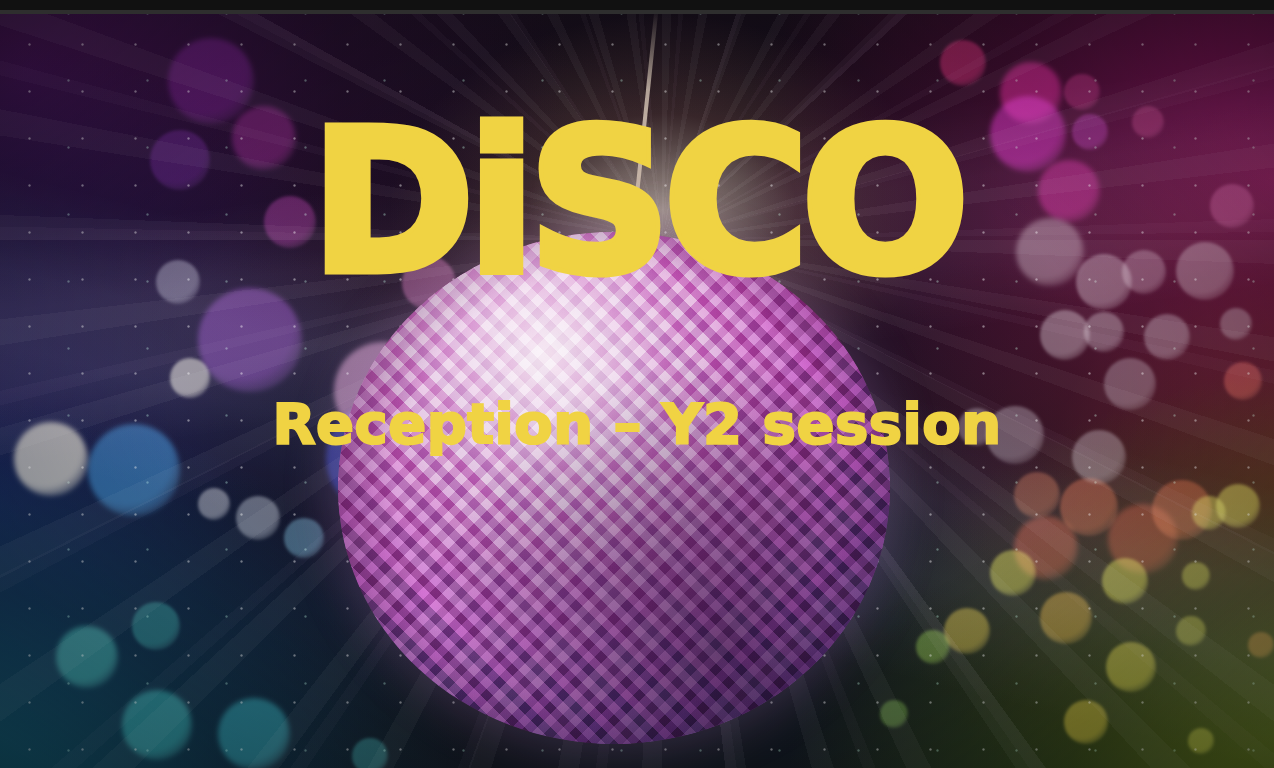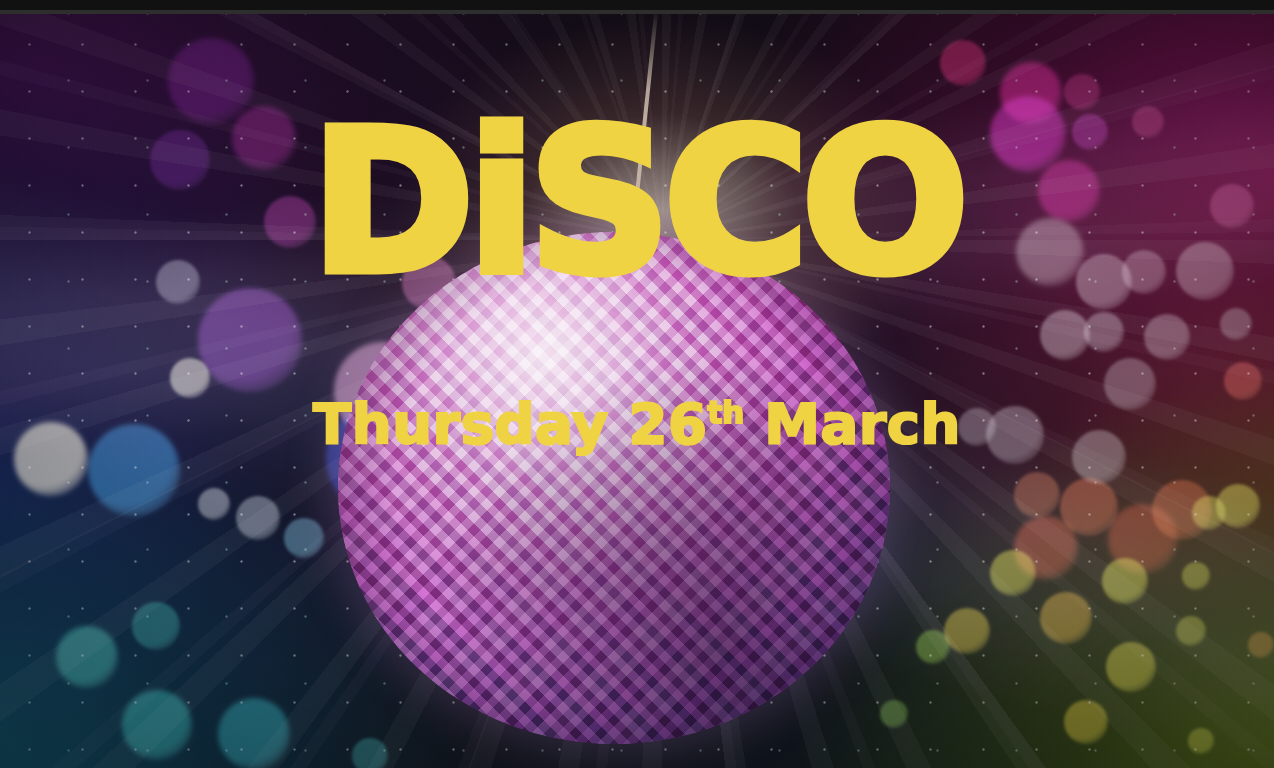--- a/index.html
+++ b/index.html
@@ -263,20 +263,18 @@
       <div id="ball-shade"></div>
     </div>
   </div>
 
   <div class="layer" id="vignette"></div>
 
   <div id="content">
     <div id="title">DiSCO</div>
 
     <div id="lines">
-      <span class="ln">
-        <span>Thursday 26</span><sup>th</sup><span> March</span>
-      </span>
+      <span class="ln">Reception – Y2 session</span>
     </div>
   </div>
 
   <div id="edge-top"></div>
 </div>
 
 </body></html>

